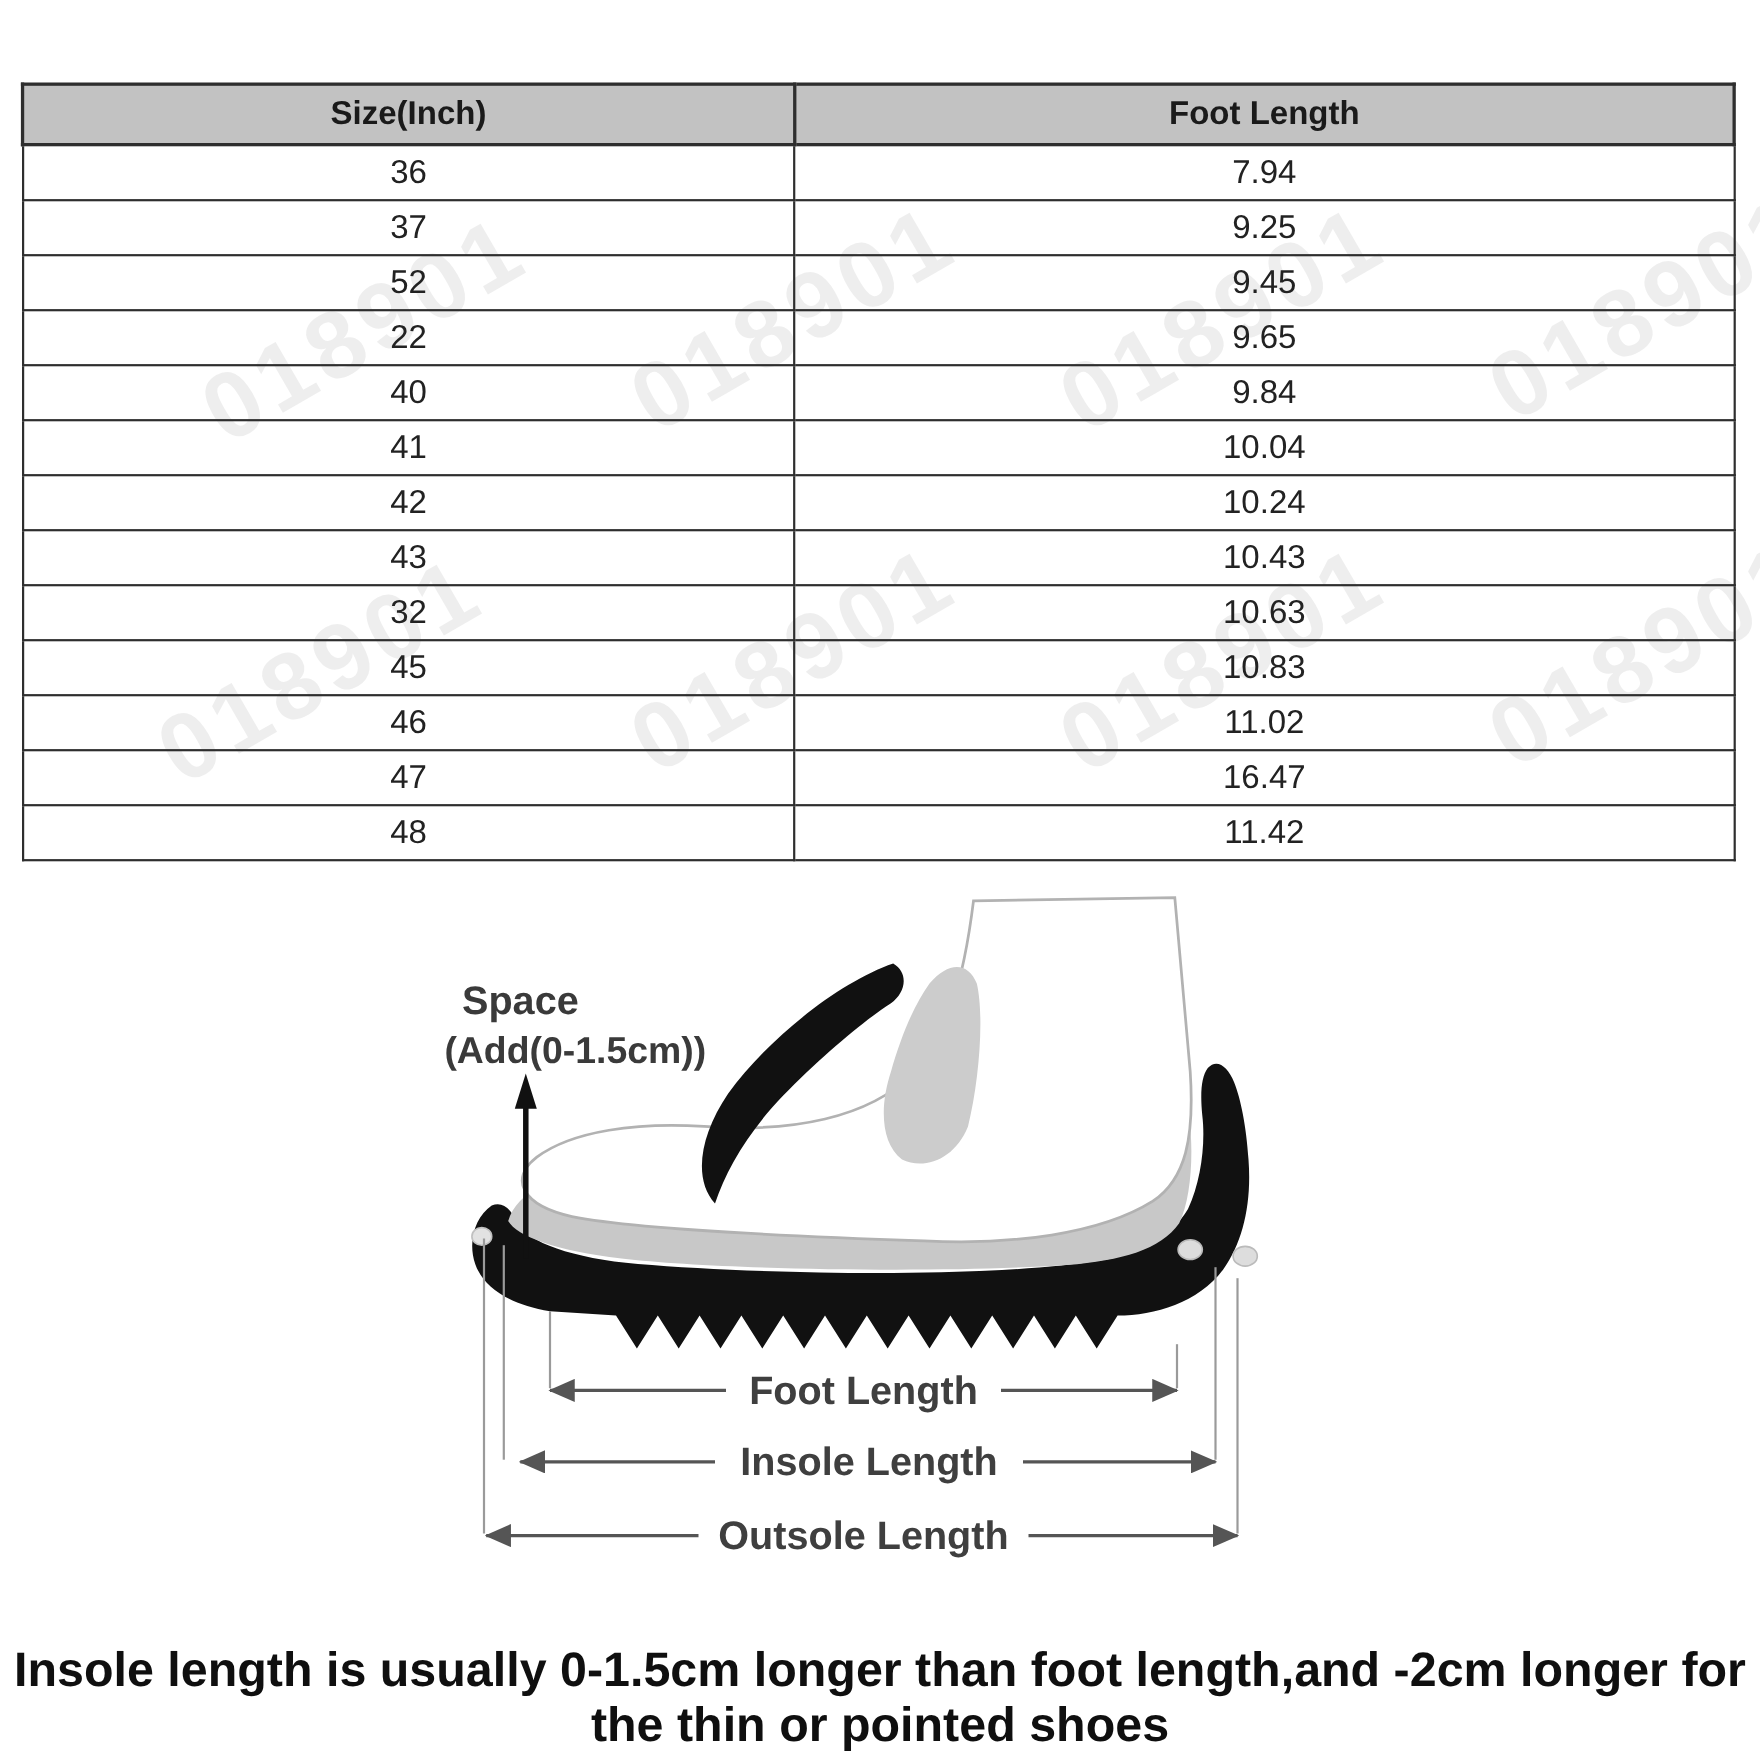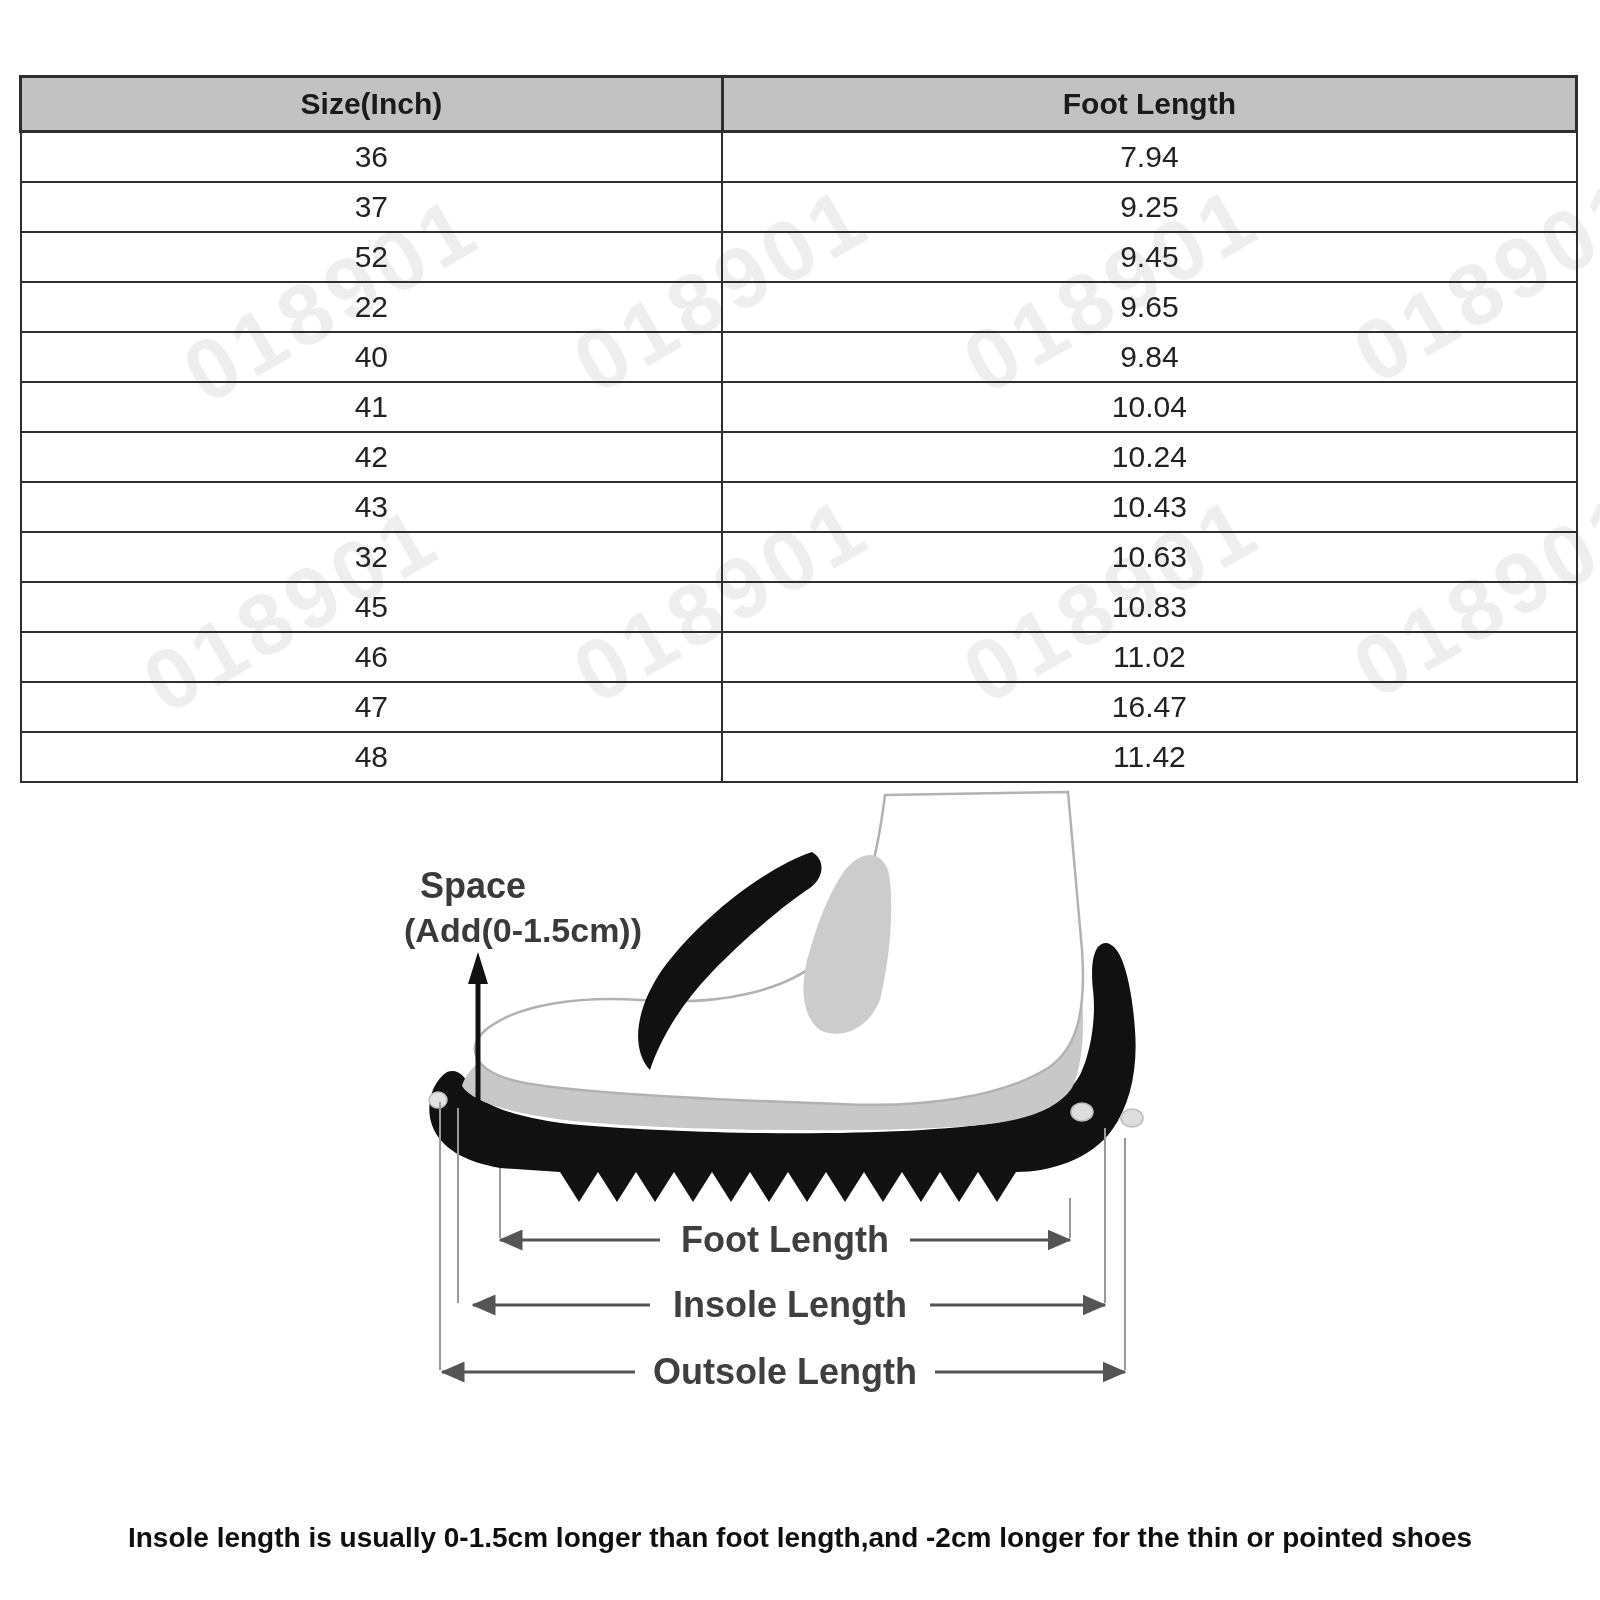--- a/index.html
+++ b/index.html
@@ -22,26 +22,26 @@
     border:2px solid #2e2e2e;text-align:center;vertical-align:middle;
     font-size:30px;padding:0;
   }
   table.size-chart th{
     height:52px;background:#c2c2c2;font-weight:bold;color:#1a1a1a;
     border:3px solid #2e2e2e;
   }
   table.size-chart td{height:48px;color:#222;margin-left:36px;}
   col.c-size{width:45.1%;} col.c-foot{width:54.9%;}
   
-  .diagram{position:absolute;left:380px;top:760px;width:820px;height:680px;}
+  .diagram{position:absolute;left:380px;top:784px;width:820px;height:680px;}
   .diagram svg{display:block;}
   
   .note{
     position:absolute;left:0;top:1494px;width:1600px;text-align:center;
-    font-size:28px;font-weight:bold;color:#0f0f0f;letter-spacing:0px;margin-top:28px;
+    font-size:44px;font-weight:bold;color:#0f0f0f;letter-spacing:0px;
   }
 </style>
 </head>
 <body>
 
 <div>
   <span class="wm" style="left:170px;top:250px;">018901</span>
   <span class="wm" style="left:560px;top:240px;">018901</span>
   <span class="wm" style="left:950px;top:240px;">018901</span>
   <span class="wm" style="left:1340px;top:230px;">018901</span>

